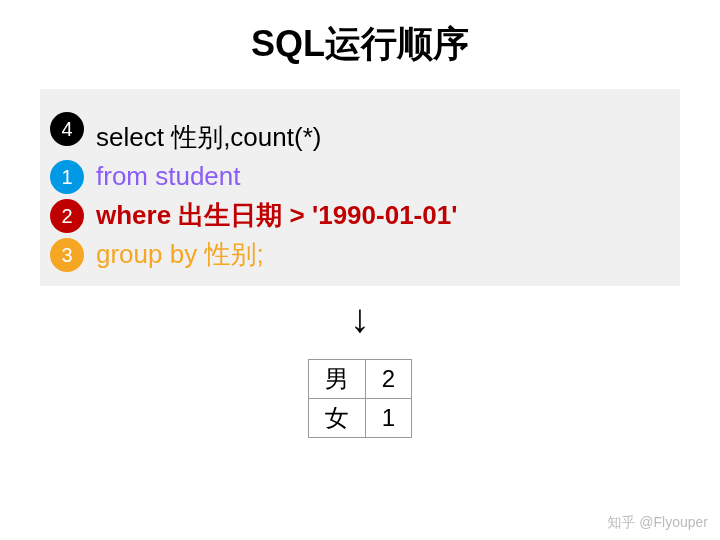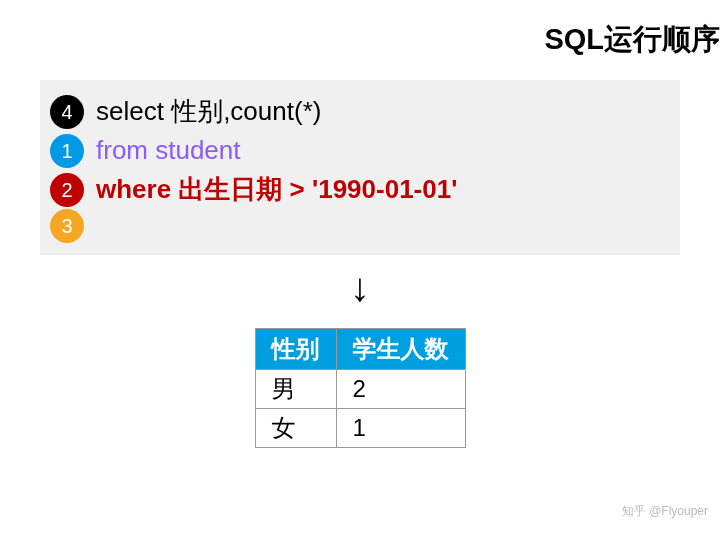--- a/index.html
+++ b/index.html
@@ -4,22 +4,22 @@
   <style>
     * { margin: 0; padding: 0; box-sizing: border-box; }
     body {
       width: 720px;
       height: 540px;
       background: #fff;
       font-family: "Microsoft YaHei", "PingFang SC", sans-serif;
       position: relative;
     }
     .title {
-      text-align: right;
-      font-size: 29px;
+      text-align: center;
+      font-size: 36px;
       font-weight: bold;
       color: #000;
       padding-top: 20px;
       padding-bottom: 20px;
     }
     .sql-block {
       margin: 0 40px 10px 40px;
       background: #f0f0f0;
       padding: 12px 10px 12px 10px;
       font-size: 26px;
@@ -39,21 +39,21 @@
       font-weight: normal;
       display: flex;
       align-items: center;
       justify-content: center;
       flex-shrink: 0;
     }
     .c-black { background: #000; }
     .c-blue { background: #0099e5; }
     .c-red { background: #c00000; }
     .c-orange { background: #f5a623; }
-    .txt-black { color: #000; }
+    .txt-black { color: #000; margin-top: 17px; }
     .txt-blue { color: #8b5cf6; }
     .txt-red { color: #c00000; font-weight: bold; }
     .txt-orange { color: #f5a623; }
     .arrow {
       text-align: center;
       font-size: 40px;
       font-weight: bold;
       color: #000;
       margin: 10px 0 18px 0;
     }
@@ -71,24 +71,24 @@
       text-align: left;
     }
     .result-table td {
       border: 1px solid #999;
       padding: 3px 16px;
       background: #fff;
       color: #000;
     }
     .watermark {
       position: absolute;
-      bottom: 20px;
+      bottom: 8px;
       right: 12px;
       color: #bbb;
-      font-size: 12px;
+      font-size: 14px;
       margin-left: 24px;
     }
   </style>
 </head>
 <body>
 
 <div class="title">SQL运行顺序</div>
 
 <div class="sql-block">
   <div class="sql-line">
@@ -98,31 +98,28 @@
   <div class="sql-line">
     <span class="circle c-blue">1</span>
     <span class="txt-blue">from student</span>
   </div>
   <div class="sql-line">
     <span class="circle c-red">2</span>
     <span class="txt-red">where 出生日期 &gt; '1990-01-01'</span>
   </div>
   <div class="sql-line">
     <span class="circle c-orange">3</span>
+    <span class="txt-orange">group by 性别;</span>
   </div>
 </div>
 
 <div class="arrow">↓</div>
 
 <table class="result-table">
   <tbody>
-      <tr>
-    <th>性别</th>
-    <th>学生人数</th>
-  </tr>
   <tr>
     <td>男</td>
     <td>2</td>
   </tr>
   <tr>
     <td>女</td>
     <td>1</td>
   </tr>
 </tbody>
   </table>

